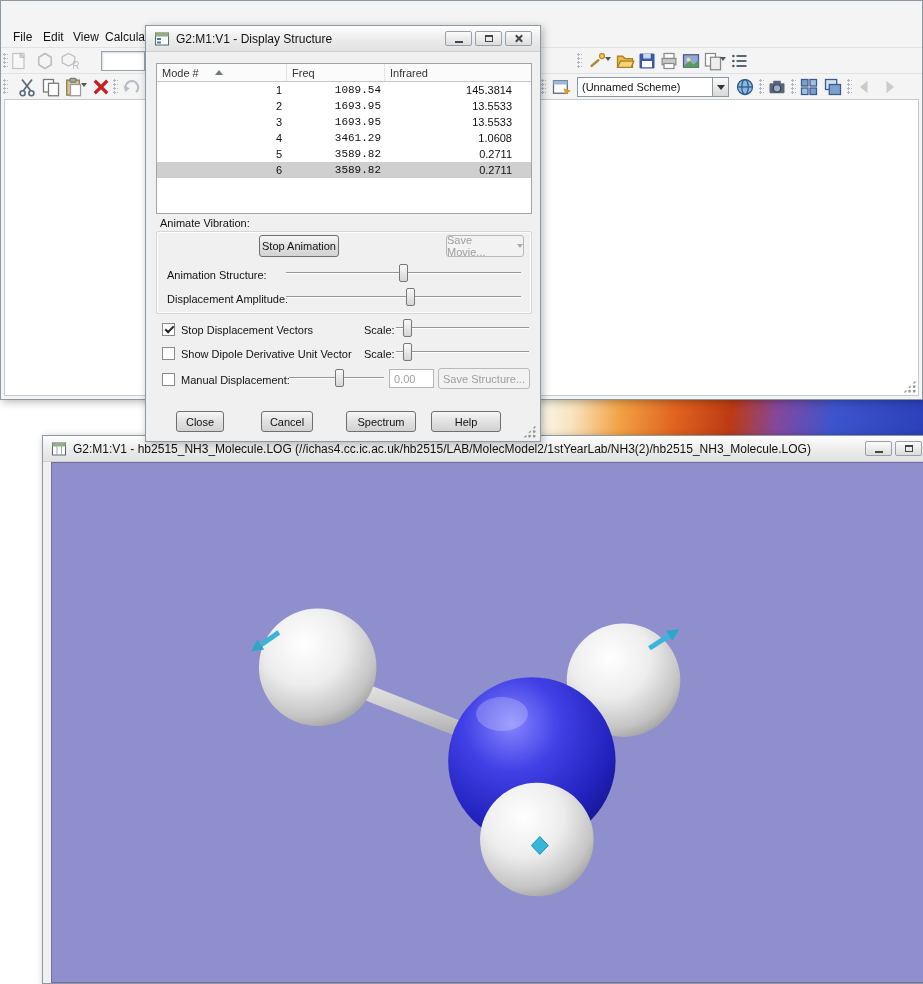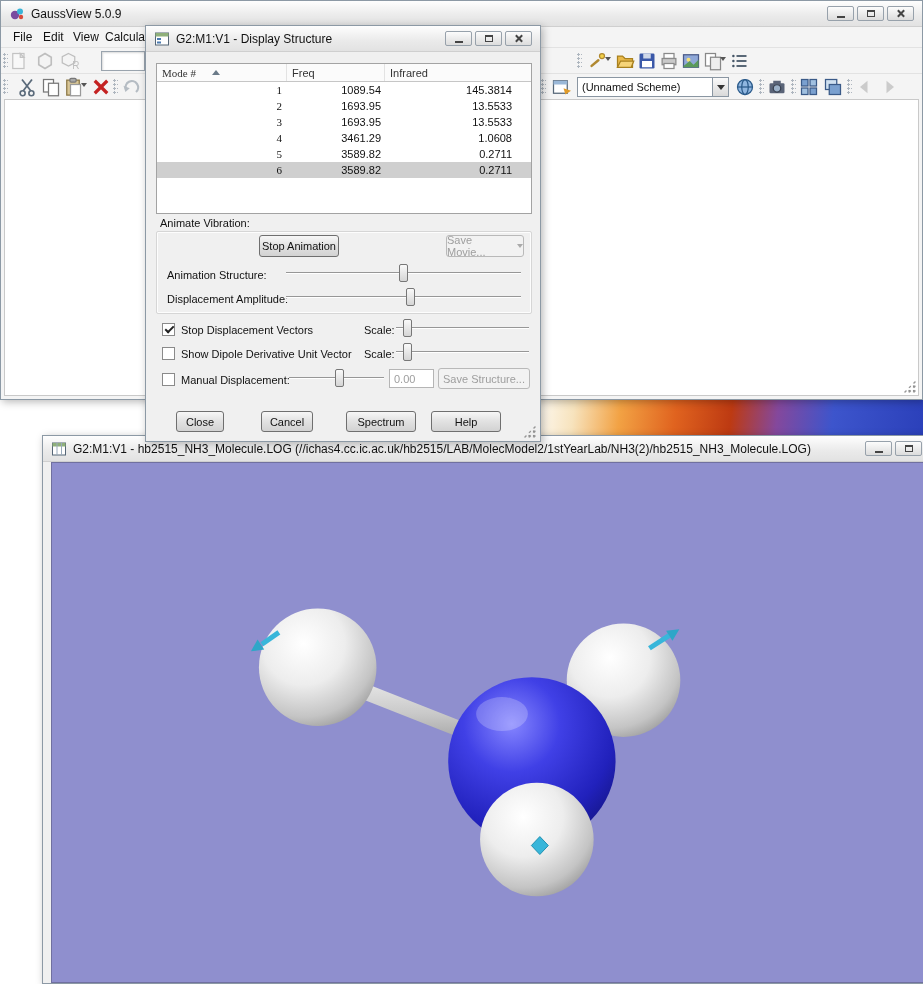--- a/index.html
+++ b/index.html
@@ -65,25 +65,25 @@
   #vib-dialog { left:145px; top:25px; width:396px; height:417px; z-index:30; }
   .d-label { position:absolute; white-space:nowrap; }
   .btn { position:absolute; border:1px solid #6f6f6f; border-radius:3px;
     background:linear-gradient(#f7f7f7,#e3e3e3 45%,#d2d2d2); display:flex; align-items:center;
     justify-content:center; font-size:11px; }
   .btn.disabled { color:#9e9e9e; border-color:#b9b9b9; background:#f2f2f2; }
   .vib-table { position:absolute; left:10px; top:37px; width:376px; height:151px;
     background:#fff; border:1px solid #a3a3a3; overflow:hidden; }
   .thead { display:flex; height:18px; border-bottom:1px solid #c6c6c6; background:#fbfbfb; color:#333; }
   .th { display:flex; align-items:center; padding-left:5px; border-right:1px solid #e3e3e3; }
-  .c1 { width:130px;font-family:Liberation Serif, serif; } .c2 { width:98px; } .c3 { flex:1; border-right:none; }
+  .c1 { width:130px; } .c2 { width:98px; } .c3 { flex:1; border-right:none; }
   .trow { display:flex; height:16px; }
   .trow.selected { background:#cfcfcf; }
   .td { display:flex; align-items:center; justify-content:flex-end; }
-  .td.c1 { padding-right:5px; } .td.c2 { padding-right:4px; } .td.c3 { padding-right:19px; }
+  .td.c1 { padding-right:5px; } .td.c2 { padding-right:4px;font-family:Liberation Mono, monospace; } .td.c3 { padding-right:19px; }
   .sort-asc-icon { margin-left:16px; width:0; height:0; border-left:4px solid transparent;
     border-right:4px solid transparent; border-bottom:5px solid #6a7a88; }
   .group-frame { position:absolute; left:10px; top:205px; width:376px; height:83px;
     border:1px solid #d6d6d6; box-shadow:inset 0 0 0 1px #fdfdfd; border-radius:2px; }
   .slider { position:absolute; height:18px; }
   .slider .track { position:absolute; left:0; right:0; top:8px; height:2px; background:#dcdcdc;
     border-top:1px solid #979797; border-bottom:1px solid #fff; }
   .slider .thumb { position:absolute; top:0; width:9px; height:18px; border:1px solid #777;
     border-radius:2px; background:linear-gradient(#fafafa,#d5d5d5); }
   .cb { position:absolute; width:13px; height:13px; background:#fff; border:1px solid #8a8a8a; }
@@ -101,41 +101,20 @@
   #mol-content svg { display:block; width:100%; height:100%; }
 </style>
 </head>
 <body>
 
 <div id="screen">
 
   <div id="wallpaper-strip"></div>
 
   <div class="window" id="main-window">
-    <div class="titlebar">
-      <span class="ticon16">
-        <svg viewBox="0 0 16 16">
-            <circle cx="6" cy="9" r="4.2" fill="#7a4a9f"></circle>
-            <circle cx="11" cy="5.5" r="3" fill="#39b4d8"></circle>
-            <circle cx="12" cy="11" r="2.2" fill="#d84a3a"></circle>
-          </svg>
-      </span>
-      <span class="title-text">GaussView 5.0.9</span>
-      <div class="win-controls">
-        <div class="win-btn">
-            <span class="glyph-min"></span>
-          </div>
-        <div class="win-btn">
-            <span class="glyph-max"></span>
-          </div>
-        <div class="win-btn">
-            <span class="glyph-close"></span>
-          </div>
-      </div>
-    </div>
 
     <div id="menubar">
       <span class="menu-item" style="left:8px">File</span>
       <span class="menu-item" style="left:38px">Edit</span>
       <span class="menu-item" style="left:68px">View</span>
       <span class="menu-item" style="left:100px">Calculate</span>
     </div>
 
     <div class="toolbar-row" id="toolbar-row1">
       <span class="tb-handle" style="left:2px"></span>

